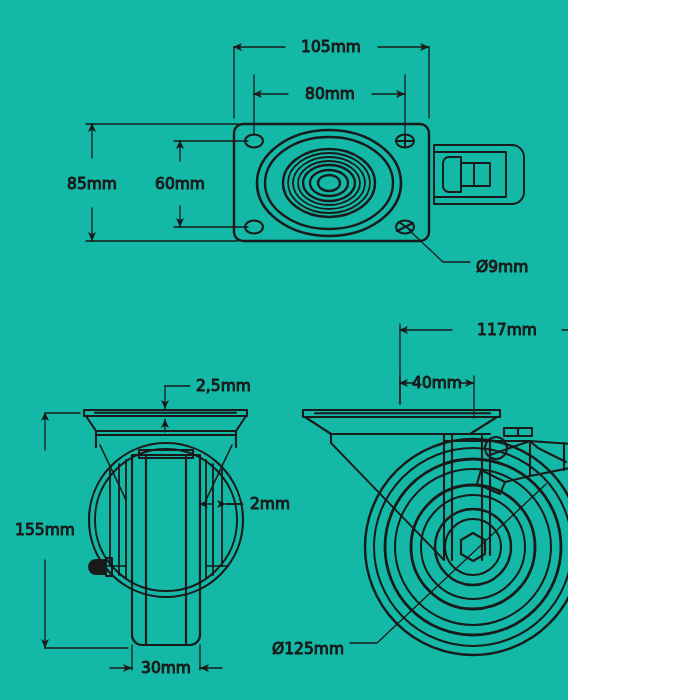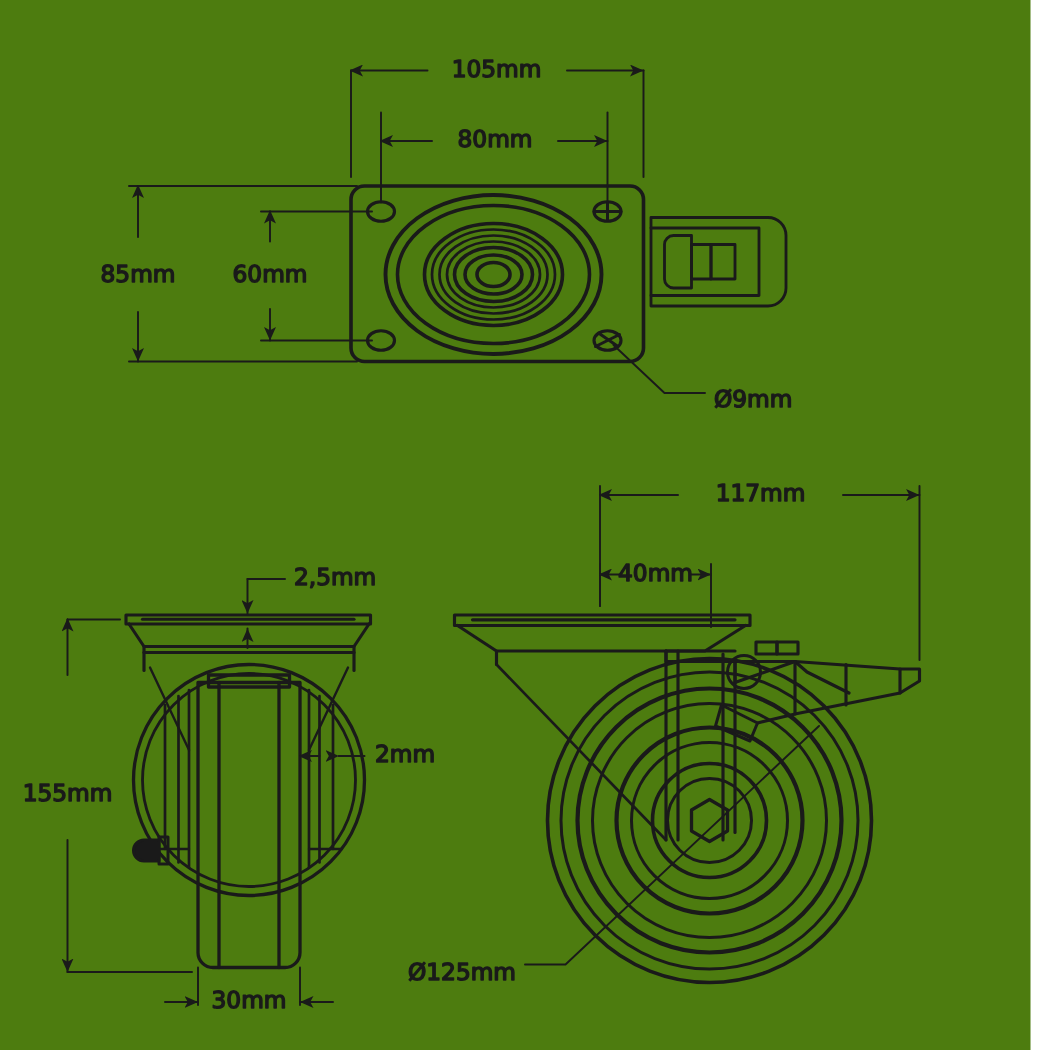--- a/index.html
+++ b/index.html
@@ -2,23 +2,23 @@
 <html><head>
 <meta charset="utf-8">
 <style>
   html, body {
     margin: 0;
     padding: 0;
     background: #ffffff;
   }
   #sheet {
     position: relative;
-    width: 687px;
+    width: 568px;
     height: 700px;
-    background: #4d7c0f;
+    background: #14b8a6;
     font-family: "DejaVu Sans", "Liberation Sans", sans-serif;
     overflow: hidden;
   }
   #drawing {
     position: absolute;
     left: 0;
     top: 0;
     width: 700px;
     height: 700px;
   }

